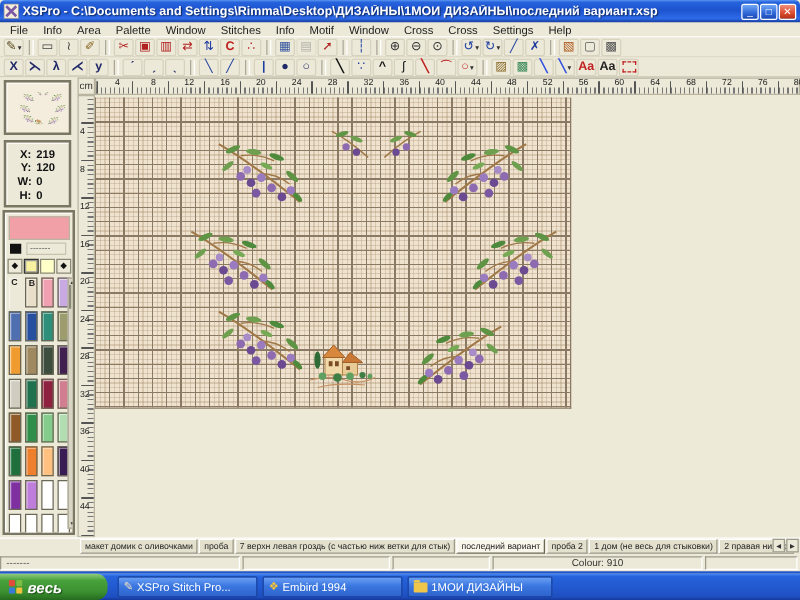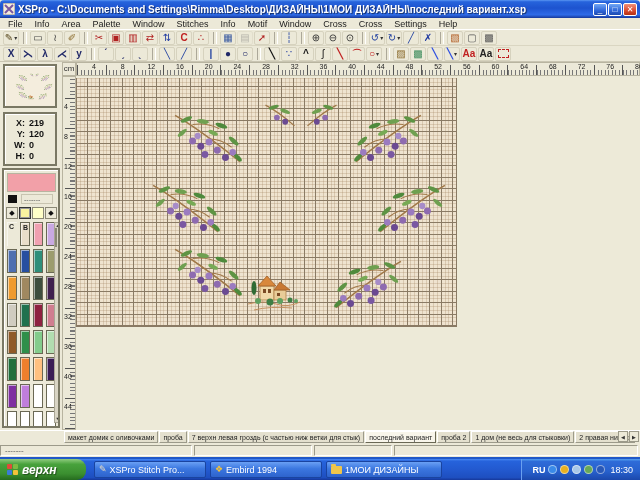--- a/index.html
+++ b/index.html
@@ -535,52 +535,42 @@
   </div>
 <div class="tabarrows">
   <span class="tarr">◀</span>
   <span class="tarr">▶</span>
 </div>
 
 <div class="statusbar">
   <span class="spanel" style="width:192px;color:#555">-------</span>
   <span class="spanel" style="width:118px"></span>
   <span class="spanel" style="width:78px"></span>
+  <span class="spanel center" style="width:168px">Colour: 910</span>
   <span class="spanel" style="flex:1"></span>
 </div>
 <div class="winedge"></div>
 
 <div class="taskbar">
   <div class="startbtn">
     <svg width="11" height="11">
       <rect x="0" y="0" width="5" height="5" rx="1" fill="#E24A3A"></rect>
       <rect x="6" y="0" width="5" height="5" rx="1" fill="#7DBB42"></rect>
       <rect x="0" y="6" width="5" height="5" rx="1" fill="#3A7BD8"></rect>
       <rect x="6" y="6" width="5" height="5" rx="1" fill="#F2C23A"></rect>
     </svg>
-    <span>верхн</span>
+    <span>весь</span>
   </div>
   <div id="taskbtns">
       <div class="taskbtn" style="left: 94px; width: 112px;">
         <span class="ticon" style="color: rgb(240, 224, 192);">✎</span>
         <span>XSPro Stitch Pro...</span>
       </div>
       <div class="taskbtn" style="left: 210px; width: 112px;">
         <span class="ticon" style="color: rgb(242, 194, 58);">❖</span>
         <span>Embird 1994</span>
       </div>
       <div class="taskbtn" style="left: 326px; width: 116px;">
         <span class="icon-folder"></span>
         <span>1МОИ ДИЗАЙНЫ</span>
       </div>
     </div>
-  <div class="tray">
-    <span class="lang">RU</span>
-    <span id="trayicons" style="display:flex;gap:3px;align-items:center">
-        <span class="trayicon" style="background: rgb(58, 138, 232);"></span>
-        <span class="trayicon" style="background: rgb(232, 176, 32);"></span>
-        <span class="trayicon" style="background: rgb(168, 200, 232);"></span>
-        <span class="trayicon" style="background: rgb(104, 168, 88);"></span>
-        <span class="trayicon" style="background: rgb(40, 88, 184);"></span>
-      </span>
-    <span class="clock">18:30</span>
-  </div>
 </div>
 
 </body></html>

